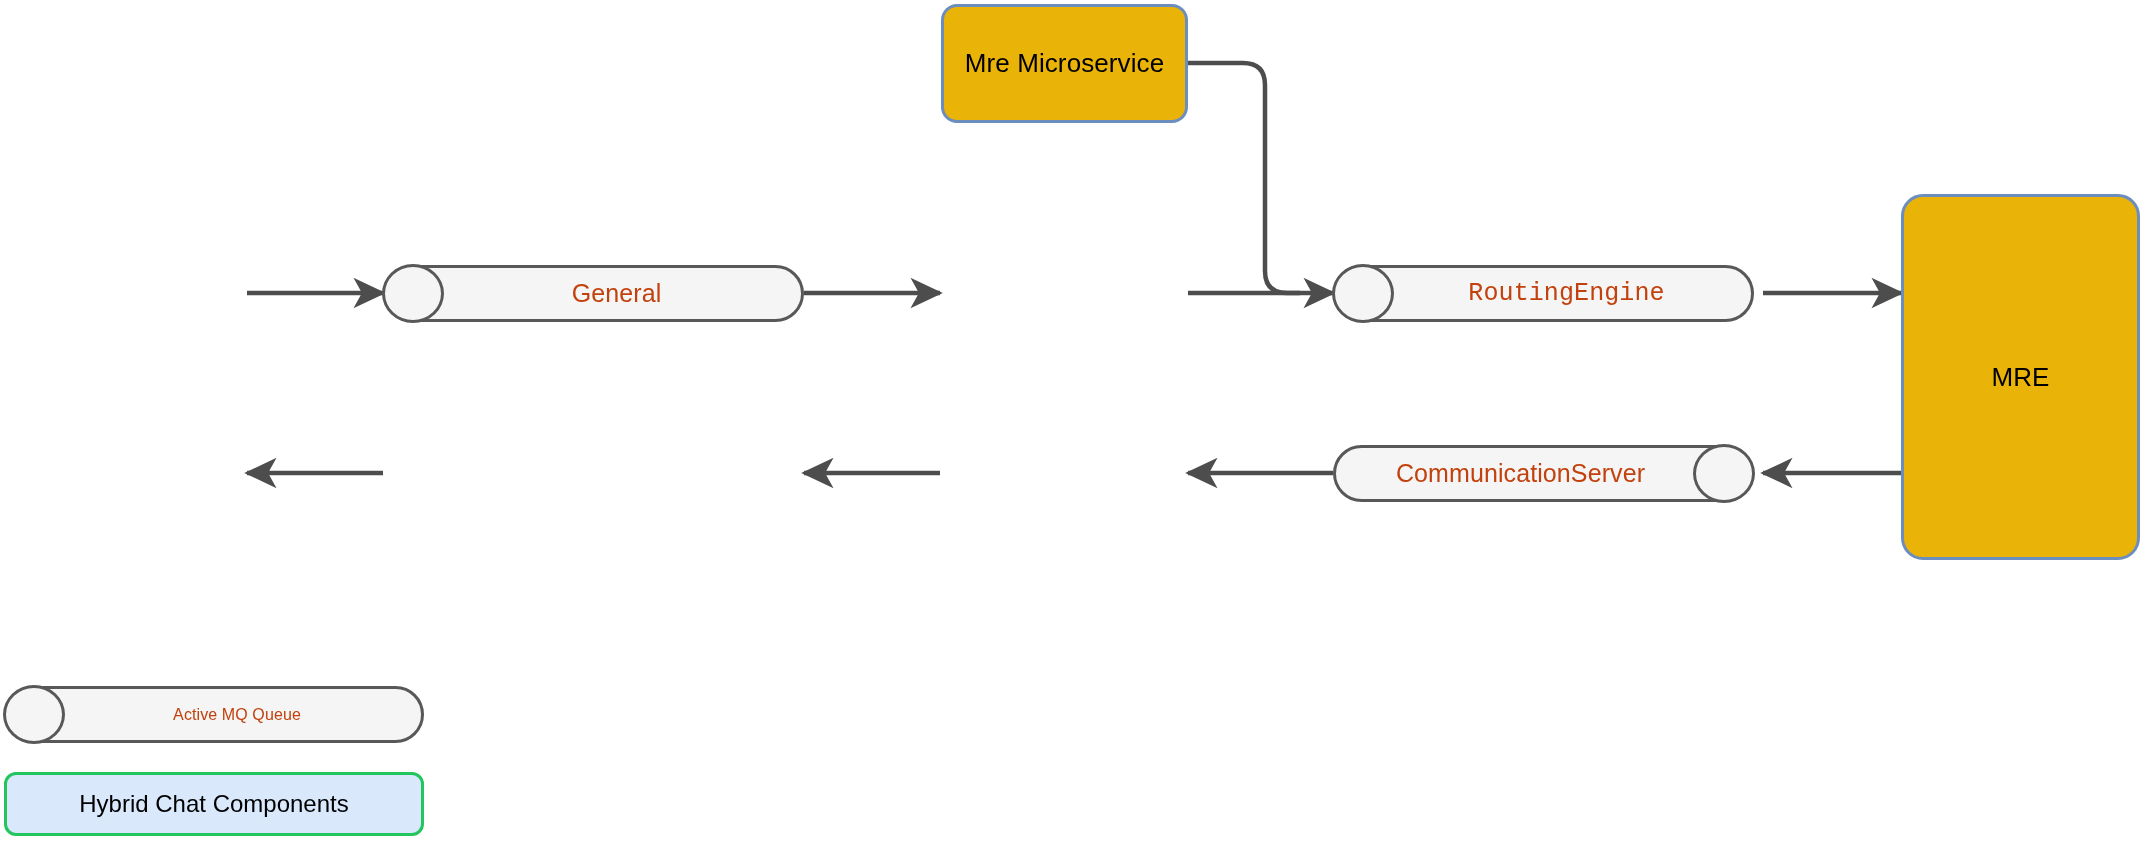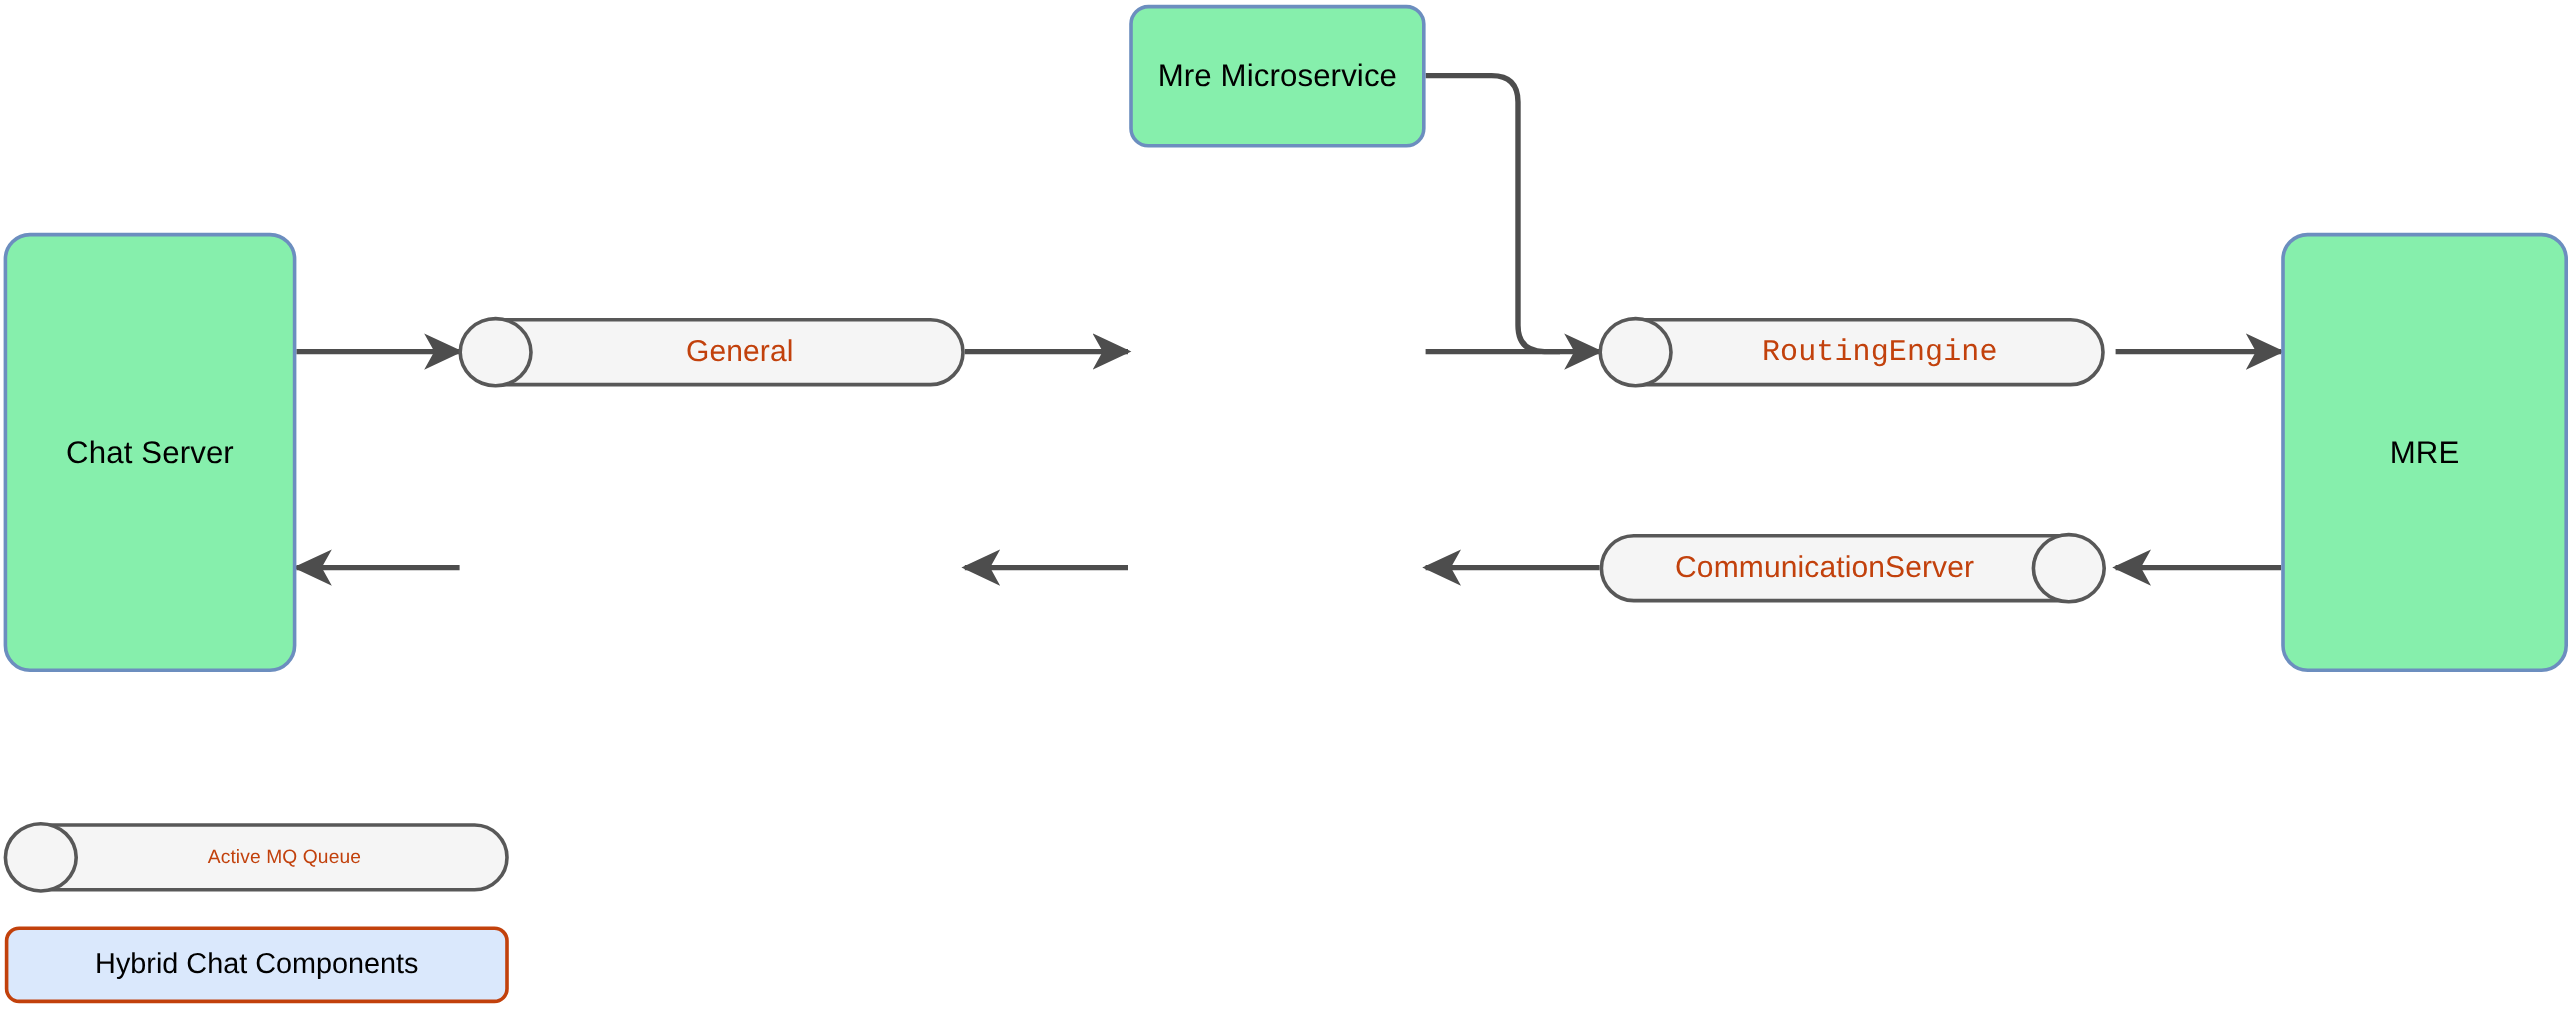--- a/index.html
+++ b/index.html
@@ -25,21 +25,21 @@
     top: 0;
     width: 2144px;
     height: 844px;
     pointer-events: none;
   }
 
   
   .comp {
     position: absolute;
     box-sizing: border-box;
-    background: #86efac;
+    background: #eab308;
     border: 3px solid #6c8ebf;
     border-radius: 22px;
     display: flex;
     align-items: center;
     justify-content: center;
     text-align: center;
     color: #000000;
     font-size: 26px;
     line-height: 1.18;
     letter-spacing: 0.1px;
@@ -91,21 +91,21 @@
   }
   .queue.left-knob .qlabel { padding-left: 46px; box-sizing: border-box; }
   .queue.right-knob .qlabel { padding-right: 46px; box-sizing: border-box; }
 
   
   .legend-queue .qlabel { font-size: 16px; }
   .legend-box {
     position: absolute;
     box-sizing: border-box;
     background: #dae8fc;
-    border: 3px solid #c2410c;
+    border: 3px solid #22c55e;
     border-radius: 12px;
     display: flex;
     align-items: center;
     justify-content: center;
     color: #000000;
     font-size: 24px;
   }
 </style>
 </head>
 <body>
@@ -134,23 +134,20 @@
       <line x1="1333" y1="473" x2="1188" y2="473" marker-end="url(#arrowR)"></line>
 
       <line x1="940" y1="473" x2="804" y2="473" marker-end="url(#arrowR)"></line>
 
       <line x1="383" y1="473" x2="247" y2="473" marker-end="url(#arrowR)"></line>
 
       <path d="M 1188 63 L 1243 63 Q 1265 63 1265 85 L 1265 271 Q 1265 293 1287 293 L 1300 293"></path>
     </g>
   </svg>
 
-  <div class="comp" style="left:3px; top:194px; width:244px; height:366px;">
-    <span>Chat Server</span>
-  </div>
 
   <div class="comp small" style="left:941px; top:4px; width:247px; height:119px;">
     <span>Mre Microservice</span>
   </div>
 
 
   <div class="comp" style="left:1901px; top:194px; width:239px; height:366px;">
     <span>MRE</span>
   </div>
 

